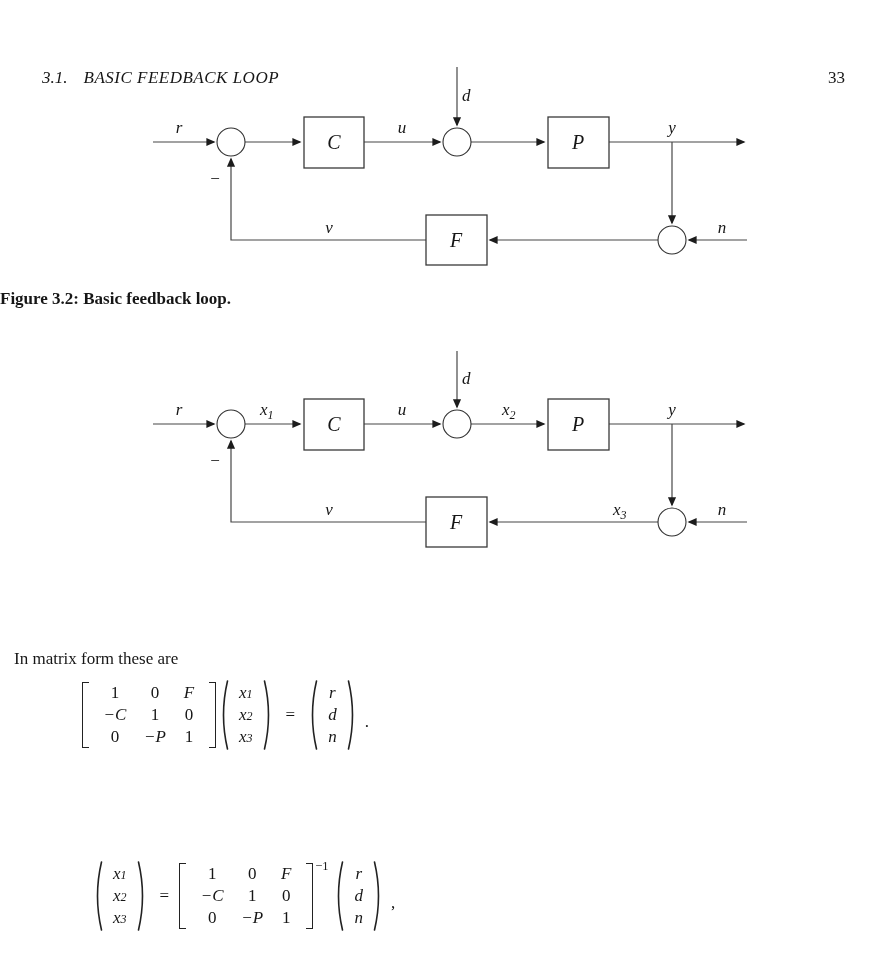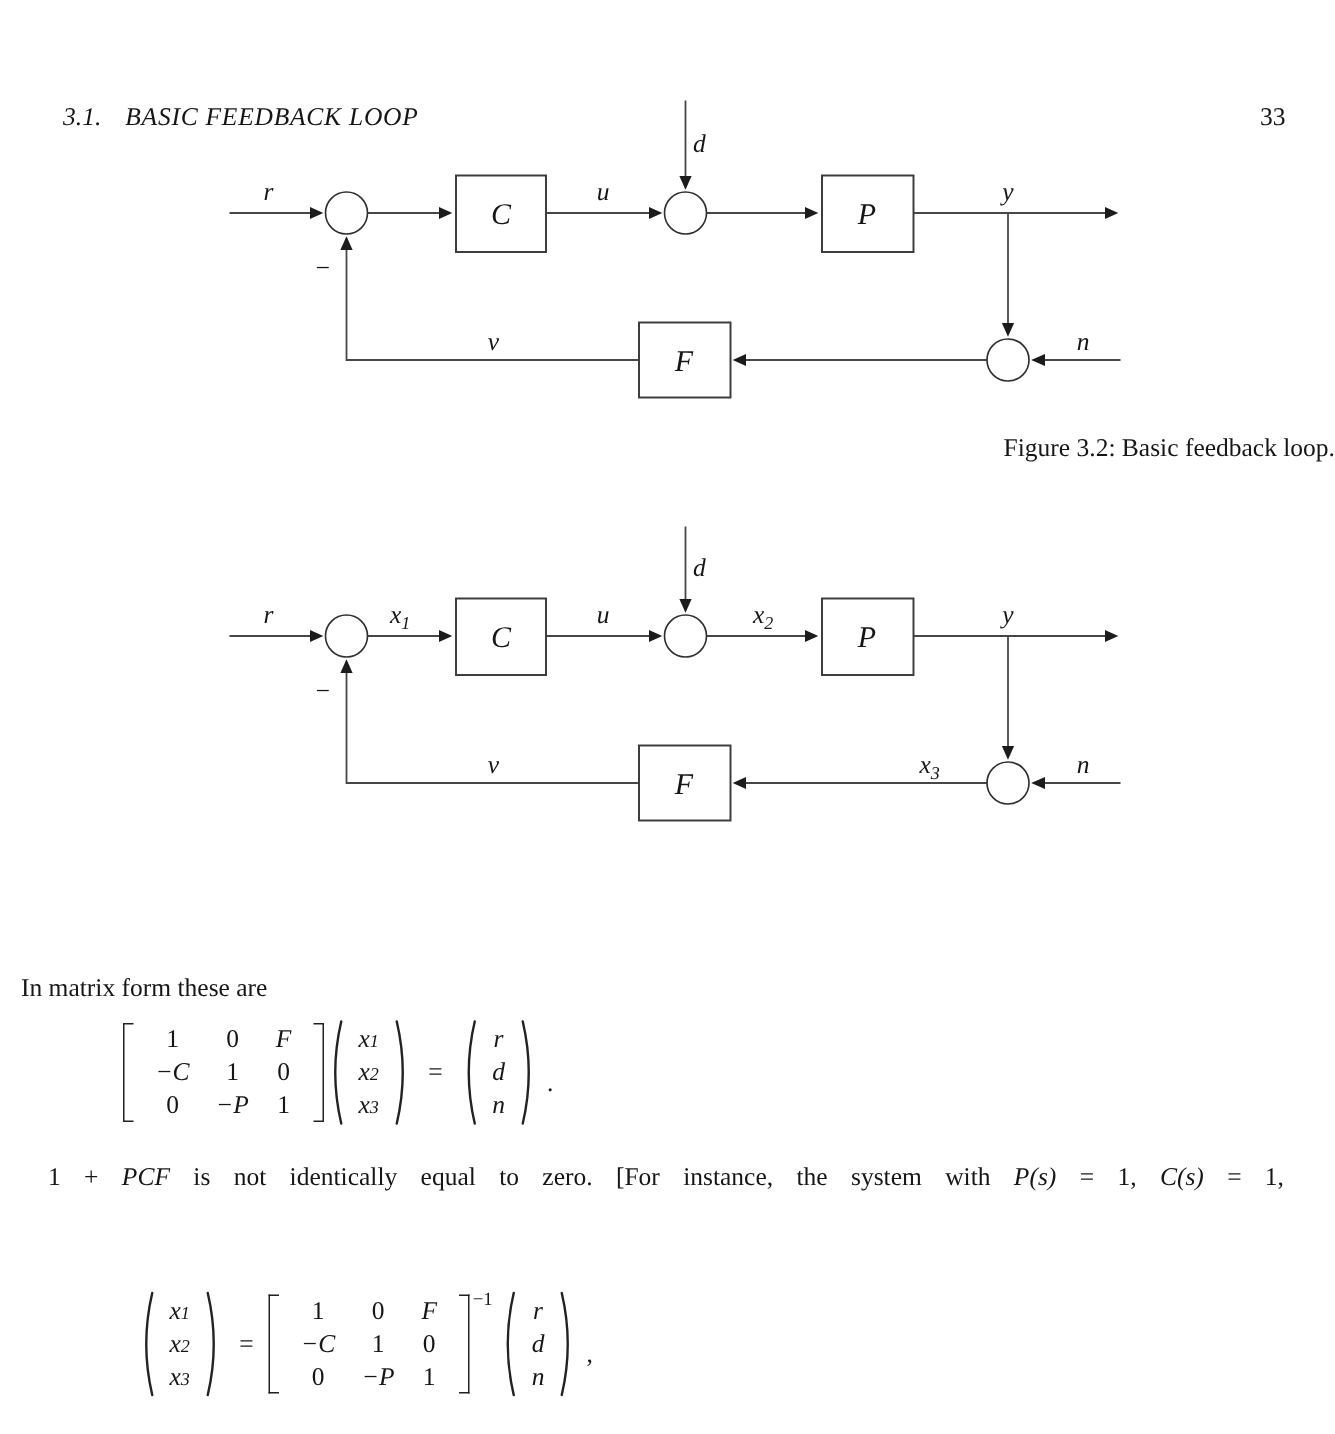--- a/index.html
+++ b/index.html
@@ -2,31 +2,31 @@
 <html><head>
 <meta charset="utf-8">
 <style>
   html,body { margin:0; padding:0; background:#fff; }
   #page { position:relative; width:890px; height:956px; background:#ffffff; overflow:hidden;
           font-family:"Liberation Serif", serif; color:#161616; }
 
   
   .header { position:absolute; left:42px; top:20px; width:815px; font-style:italic; font-size:17px;margin-top:48px; }
   .header .ttl { margin-left:16px; letter-spacing:0.5px; }
-  .header .pageno { position:absolute; right:0; top:0; font-style:normal; }
+  .header .pageno { position:absolute; right:12px; top:0; font-style:normal; }
 
   
   .fig { position:absolute; }
   .wire { stroke:#474747; stroke-width:1.2; fill:none; }
   .box  { fill:#ffffff; stroke:#3a3a3a; stroke-width:1.3; }
   .node { fill:#ffffff; stroke:#303030; stroke-width:1.1; }
   .lbl  { font:italic 17px "Liberation Serif", serif; fill:#161616; }
   .sub  { font-size:12px; }
   .blk  { font:italic 20px "Liberation Serif", serif; fill:#161616; }
-  .caption { position:absolute; left:0; width:890px; text-align:right; font-size:17px; }
+  .caption { position:absolute; left:0; width:890px; text-align:left; font-size:17px;font-weight:bold; }
 
   
   .bodytext { position:absolute; font-size:17px; }
   .para { position:absolute; }
   .pline { font-size:17px; line-height:26.5px; white-space:normal; }
   .just { text-align:justify; text-align-last:justify; }
   .mit { font-style:italic; }
 
   
   .eq { position:absolute; display:flex; align-items:center; font-size:17px; }
@@ -173,21 +173,20 @@
       <span class="vcell it">d</span>
       <span class="vcell it">n</span>
     </div>
     <svg class="psvg" width="12" height="72" viewBox="0 0 12 72">
         <path class="pstroke" d="M1.5,2 Q9.5,36 1.5,70"></path>
       </svg>
     <span class="term">.</span>
   </div>
 
   <div class="para" style="left:32px; top:772px; width:824px;">
-    <div class="pline just"><span>1 + </span><span class="mit">PCF</span><span> is not identically equal to zero.  [For instance, the system with </span><span class="mit">P(s)</span><span> = 1, </span><span class="mit">C(s)</span><span> = 1,</span></div>
   </div>
 
   <div class="eq" style="left:90px; top:860px;">
     <svg class="psvg" width="12" height="72" viewBox="0 0 12 72">
         <path class="pstroke" d="M10.5,2 Q2.5,36 10.5,70"></path>
       </svg>
     <div class="vcol">
       <span class="vcell it">
           <span>x</span>
           <sub>1</sub>

